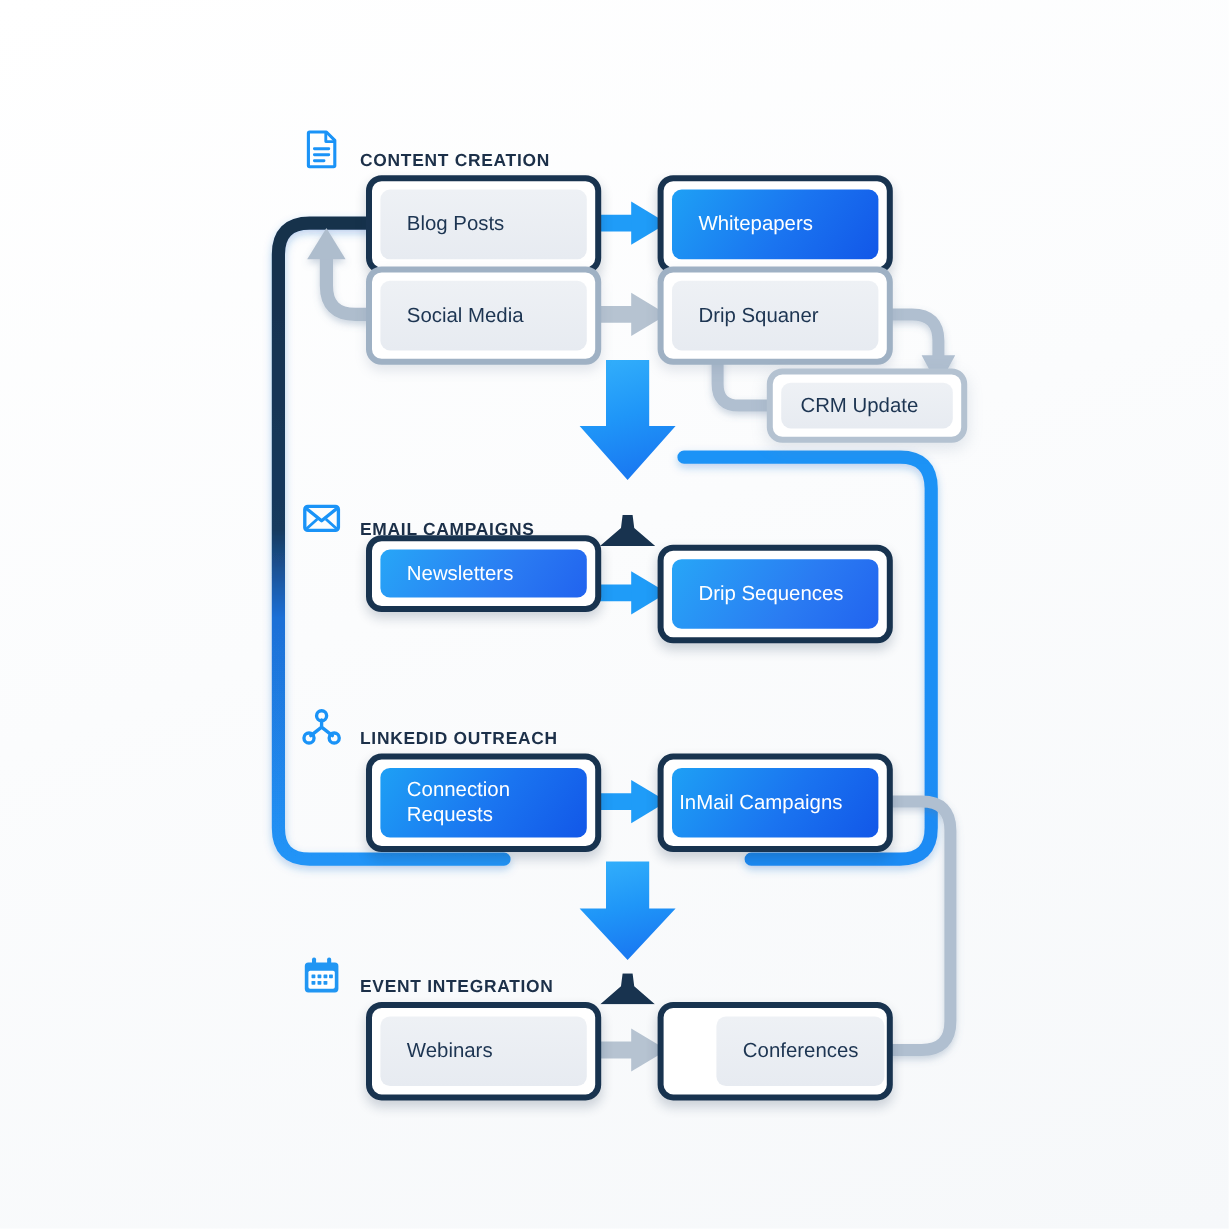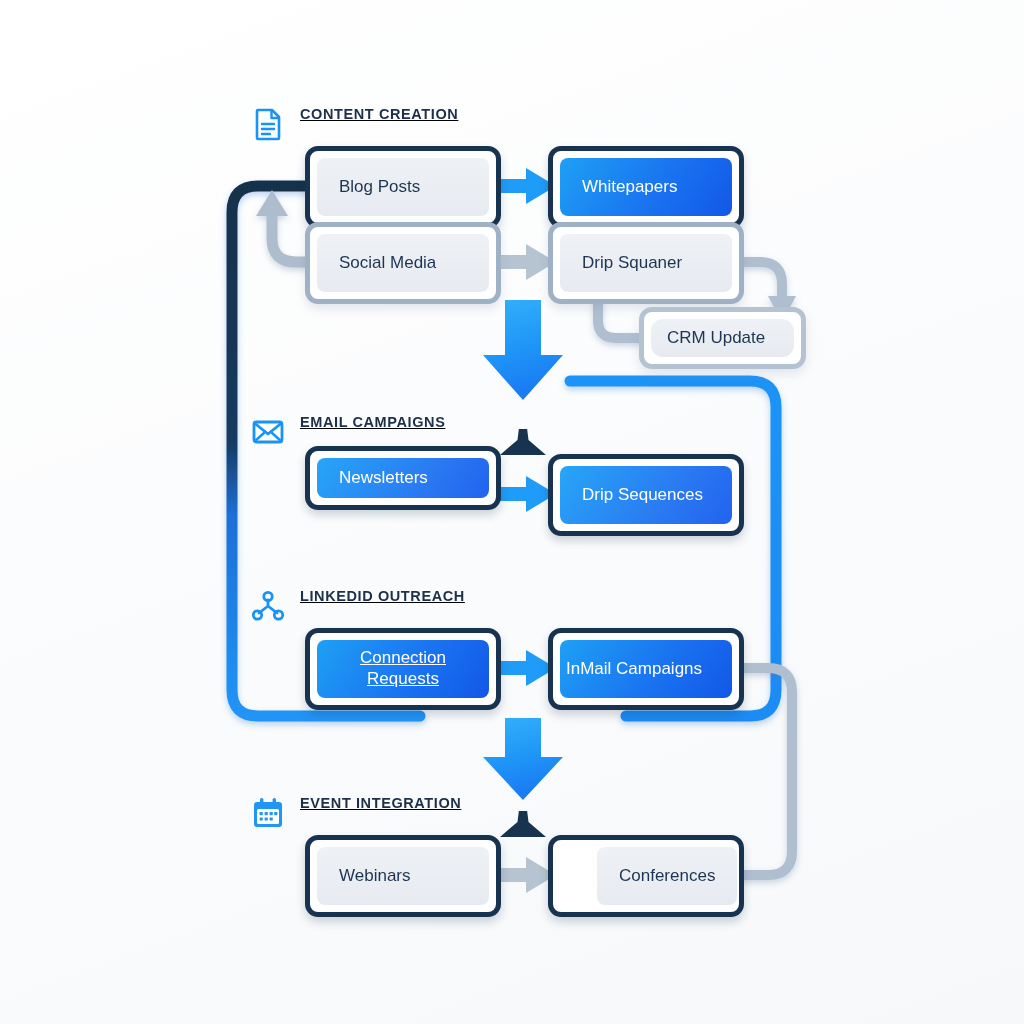--- a/index.html
+++ b/index.html
@@ -20,23 +20,22 @@
     left: 0; top: 0;
     width: 1024px;
     height: 1024px;
     pointer-events: none;
   }
 
   
   .section-head {
     position: absolute;
     display: flex;
-    align-items: flex-start;
+    align-items: flex-end;
     gap: 14px;
-    text-decoration: underline;
   }
   .sec-icon {
     width: 36px;
     height: 36px;
     display: block;
   }
   .sec-title {
     font-size: 14.5px;
     font-weight: bold;
     letter-spacing: 0.6px;
@@ -208,21 +207,21 @@
 
   <div class="node muted fill-grey" style="left:305px; top:222px; width:196px; height:82px;">
     <div class="inner">Social Media</div>
   </div>
 
   <div class="node muted fill-grey" style="left:548px; top:222px; width:196px; height:82px;">
     <div class="inner">Drip Squaner</div>
   </div>
 
   <div class="node ghost fill-grey" style="left:639px; top:307px; width:167px; height:62px;">
-    <div class="inner" style="padding:0 16px;border-radius:12px;">CRM Update</div>
+    <div class="inner" style="padding:0 16px;">CRM Update</div>
   </div>
 
   <div class="section-head" style="left:250px; top:414px;">
     <svg class="sec-icon" viewBox="0 0 36 36">
       <rect x="4" y="8" width="28" height="20" rx="2.5" fill="none" stroke="#1a93f7" stroke-width="2.8"></rect>
       <path d="M5 9.5 L18 20 L31 9.5" fill="none" stroke="#1a93f7" stroke-width="2.8" stroke-linejoin="round"></path>
       <path d="M5 27 L14.5 18.5 M31 27 L21.5 18.5" fill="none" stroke="#1a93f7" stroke-width="2.4"></path>
     </svg>
     <div class="sec-title">EMAIL CAMPAIGNS</div>
   </div>
@@ -241,21 +240,21 @@
     <svg class="sec-icon" viewBox="0 0 36 36">
       <path d="M18 12 v6 M18 18 L9 25 M18 18 L27 25" fill="none" stroke="#1a93f7" stroke-width="2.8" stroke-linecap="round"></path>
       <circle cx="18" cy="8.5" r="4.2" fill="none" stroke="#1a93f7" stroke-width="2.8"></circle>
       <circle cx="7.5" cy="27" r="4.2" fill="none" stroke="#1a93f7" stroke-width="2.8"></circle>
       <circle cx="28.5" cy="27" r="4.2" fill="none" stroke="#1a93f7" stroke-width="2.8"></circle>
     </svg>
     <div class="sec-title">LINKEDID OUTREACH</div>
   </div>
 
   <div class="node dark fill-blue" style="left:305px; top:628px; width:196px; height:82px;">
-    <div class="inner" style="flex-direction:column; align-items:center; justify-content:center;text-decoration:underline;">
+    <div class="inner" style="flex-direction:column; align-items:flex-start; justify-content:center;">
       <span>Connection</span>
       <span>Requests</span>
     </div>
   </div>
 
   <div class="node dark fill-blue" style="left:548px; top:628px; width:196px; height:82px;">
     <div class="inner" style="padding:0 6px;">InMail Campaigns</div>
   </div>
 
   <div class="section-head" style="left:250px; top:795px;">

